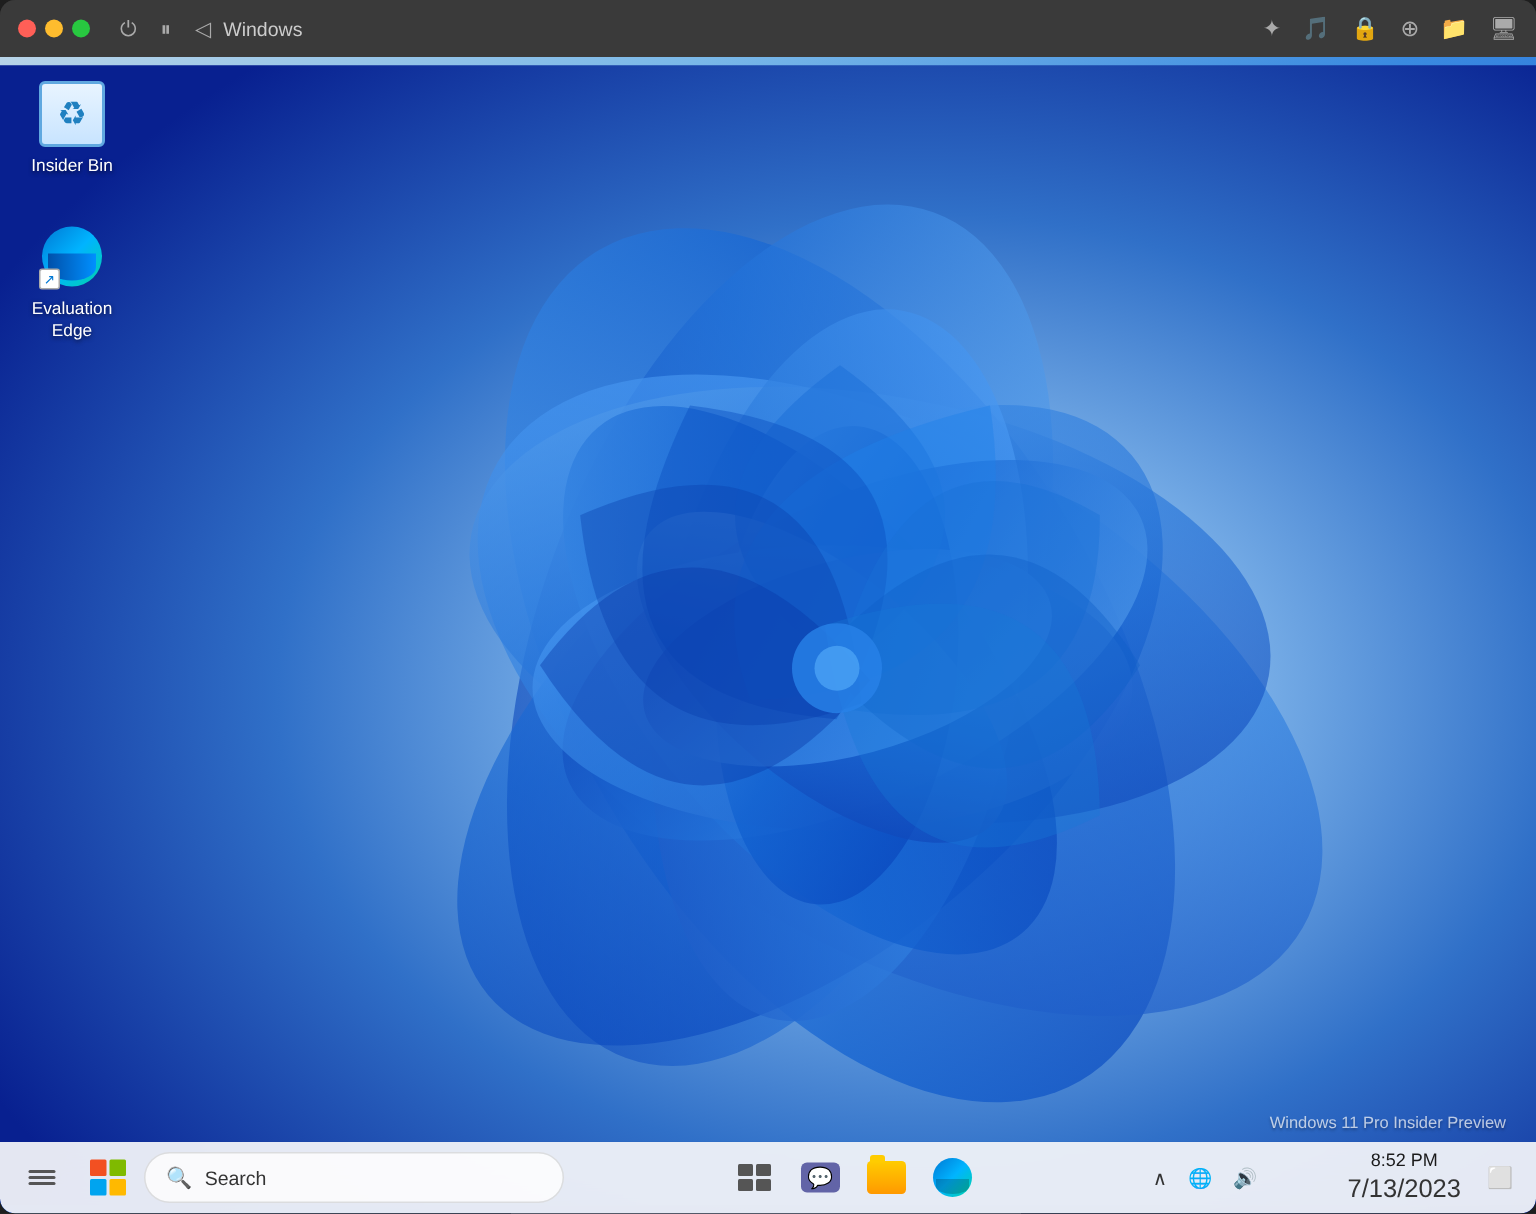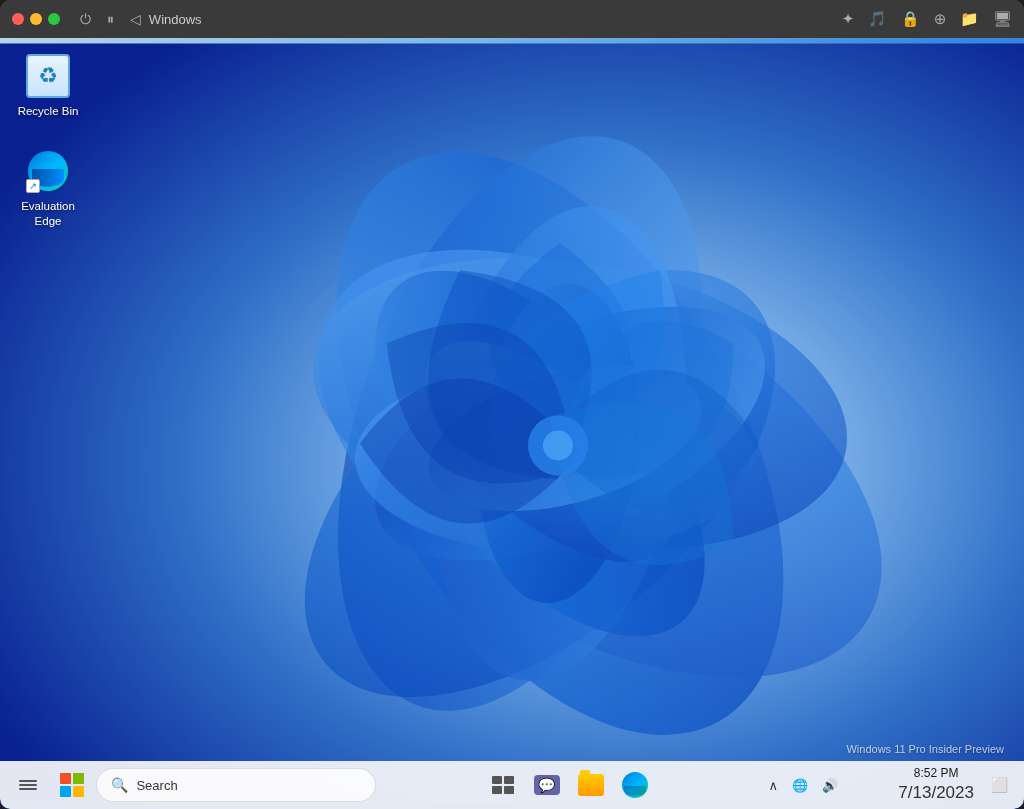--- a/index.html
+++ b/index.html
@@ -504,21 +504,21 @@
     </svg>
 
     <div class="desktop-icons">
 
       <div class="desktop-icon">
         <div class="desktop-icon-img">
           <div class="recycle-bin-icon">
             <span class="recycle-arrows">♻</span>
           </div>
         </div>
-        <span class="desktop-icon-label">Recycle Bin</span>
+        <span class="desktop-icon-label">Insider Bin</span>
       </div>
 
       <div class="desktop-icon">
         <div class="desktop-icon-img">
           <div class="edge-icon-wrapper">
             <div class="edge-circle">
               <div class="edge-inner"></div>
             </div>
             <div class="edge-shortcut-arrow">↗</div>
           </div>

